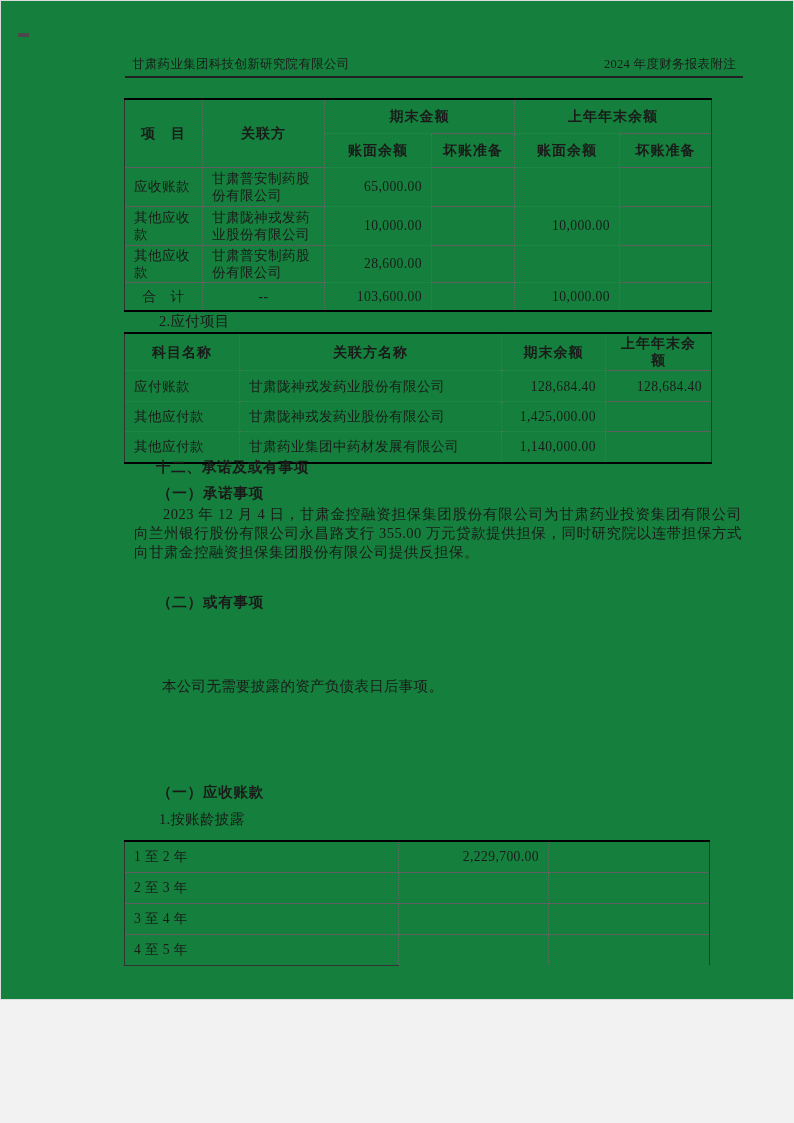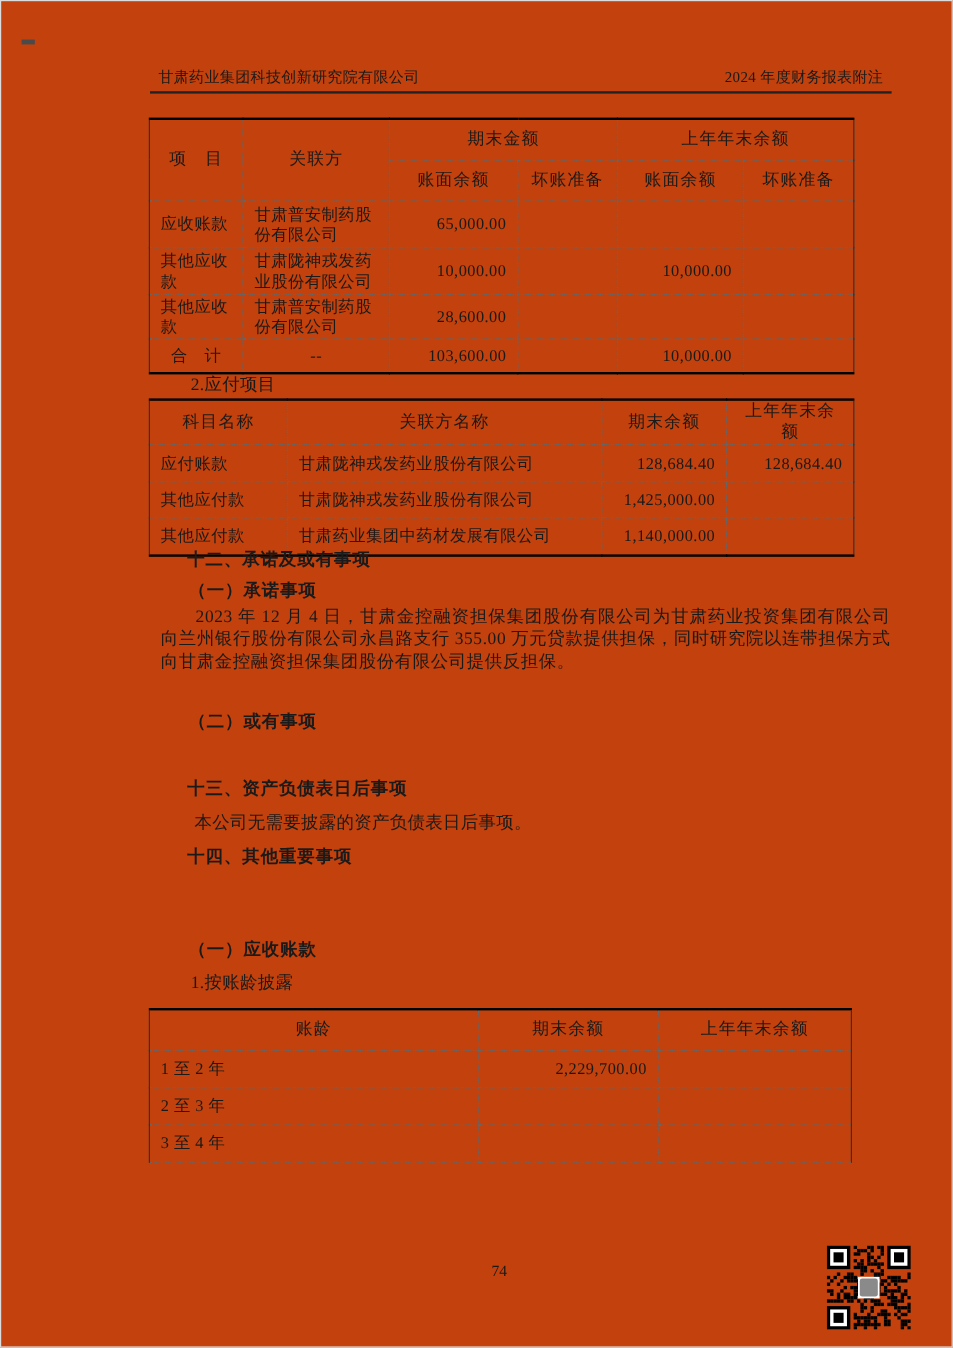--- a/index.html
+++ b/index.html
@@ -1,32 +1,32 @@
 <!DOCTYPE html>
 <html><head>
 <meta charset="utf-8">
 <style>
   html,body{margin:0;padding:0;background:#f2f2f2;}
   #page{
-    position:relative;width:794px;height:1123px;background:#c2410c;
+    position:relative;width:794px;height:1000px;background:#15803d;
     border:1px solid #dcdcdc;box-sizing:border-box;overflow:hidden;
     font-family:"Liberation Serif","DejaVu Serif",serif;color:#1a1a1a;
   }
   .abs{position:absolute;}
   .hdr-text{font-size:12.5px;white-space:nowrap;letter-spacing:.3px;}
   .hdr-rule{height:2px;background:#222;}
   .corner-mark{width:11px;height:4px;background:#4a4a4a;}
 
   
   table.doc{border-collapse:collapse;table-layout:fixed;position:absolute;
     border-top:2.5px solid #000;border-bottom:2.5px solid #000;
     border-left:1.2px solid #333;border-right:1.2px solid #333;}
   table.doc td{border:1px dotted #666;font-size:13.6px;vertical-align:middle;
     padding:1px 9px;overflow:hidden;letter-spacing:.4px;line-height:17px;}
-  table.doc td.hd{text-align:center;font-size:14px;letter-spacing:1px;}
+  table.doc td.hd{text-align:center;font-size:14px;letter-spacing:1px;font-weight:bold;}
   .lt{text-align:left;}
   .ct{text-align:center;}
   .num{text-align:right;letter-spacing:.6px;}
   table.doc.open-bottom{border-bottom:none;}
   table.doc.open-bottom tr.last td{border-bottom:none;}
   table.doc.open-bottom tr.last td.solid-end{border-bottom:1.4px solid #333;}
 
   
   .line{position:absolute;height:28px;line-height:28px;font-size:14.5px;white-space:nowrap;letter-spacing:.3px;}
   .bold{font-weight:bold;letter-spacing:.8px;}
@@ -137,50 +137,48 @@
       <td class="num">1,140,000.00</td>
       <td class="num"></td>
     </tr>
   </tbody>
     </table>
 
   <div class="line bold" style="left:155px;top:452px;">十二、承诺及或有事项</div>
   <div class="line bold" style="left:156px;top:478px;">（一）承诺事项</div>
   <div class="para" style="left:133px;top:504px;width:608px;">2023 年 12 月 4 日，甘肃金控融资担保集团股份有限公司为甘肃药业投资集团有限公司向兰州银行股份有限公司永昌路支行 355.00 万元贷款提供担保，同时研究院以连带担保方式向甘肃金控融资担保集团股份有限公司提供反担保。</div>
   <div class="line bold" style="left:156px;top:587px;">（二）或有事项</div>
-  <div class="line bold" style="left:155px;top:643px;">十三、资产负债表日后事项</div>
   <div class="line" style="left:161px;top:671px;">本公司无需要披露的资产负债表日后事项。</div>
-  <div class="line bold" style="left:155px;top:699px;">十四、其他重要事项</div>
   <div class="line bold" style="left:156px;top:777px;">（一）应收账款</div>
   <div class="line" style="left:158px;top:804px;">1.按账龄披露</div>
 
   <table class="doc open-bottom" style="left:123px;top:839px;width:585px;">
     <colgroup>
         <col style="width:274px">
         <col style="width:150px">
         <col style="width:161px">
       </colgroup>
     <tbody>
-        <tr style="height:34px">
-      <td class="hd">账龄</td>
-      <td class="hd">期末余额</td>
-      <td class="hd">上年年末余额</td>
-    </tr>
     <tr style="height:31px">
       <td class="lt">1 至 2 年</td>
       <td class="num">2,229,700.00</td>
       <td class="num"></td>
     </tr>
     <tr style="height:31px">
       <td class="lt">2 至 3 年</td>
       <td class="num"></td>
       <td class="num"></td>
     </tr>
     <tr style="height:31px">
       <td class="lt">3 至 4 年</td>
+      <td class="num"></td>
+      <td class="num"></td>
+    </tr>
+    <tr style="height:31px" class="last">
+      <td class="lt solid-end">4 至 5 年</td>
       <td class="num"></td>
       <td class="num"></td>
     </tr>
   </tbody>
     </table>
 
   <div class="abs footer-num" style="left:395px;top:1050px;width:40px;">74</div>
 
   <div class="abs" id="qr-box" style="left:688px;top:1037px;">
     <svg id="qr-svg" width="70" height="70" viewBox="0 0 70 70" xmlns="http://www.w3.org/2000/svg">

